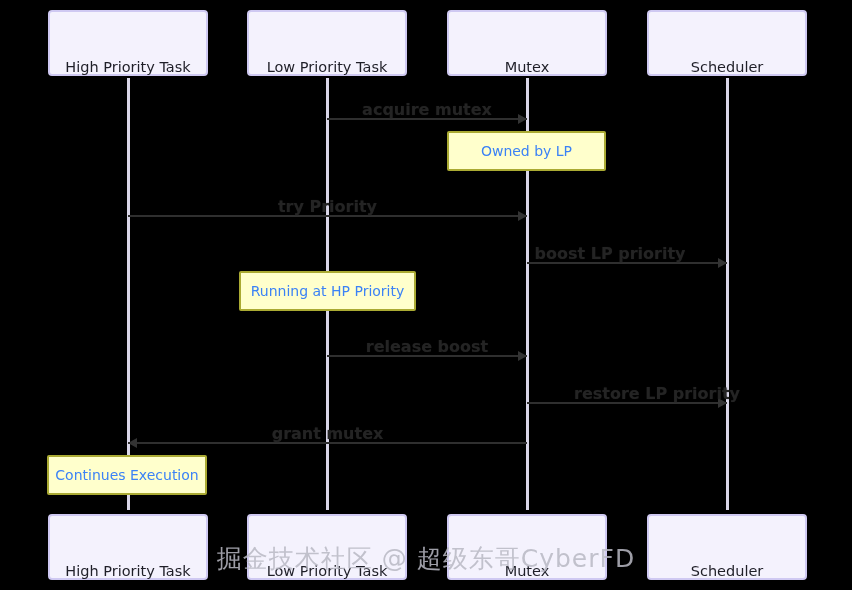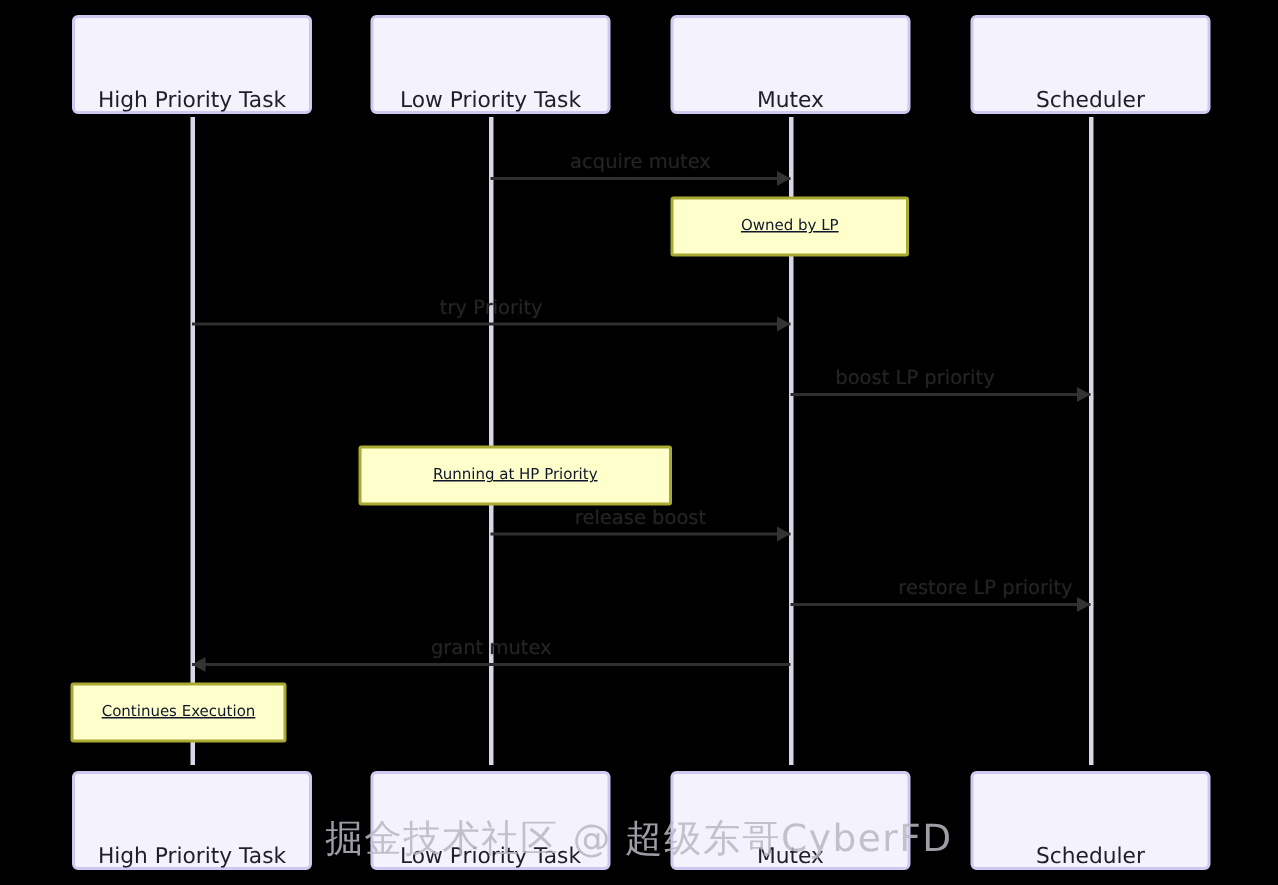--- a/index.html
+++ b/index.html
@@ -55,45 +55,45 @@
     width:0;height:0;
     border-top:5px solid transparent;
     border-bottom:5px solid transparent;
   }
   .msg-head.right{ border-left:9px solid #333333; }
   .msg-head.left{  border-right:9px solid #333333; }
 
   .msg-label{
     position:absolute;
     color:#242424;
-    font-size:13px;
+    font-size:16px;
     line-height:1;
     white-space:nowrap;
     transform:translateX(-50%);
     text-shadow:0 0 1px #141414;
+    font-weight:bold;
   }
 
   
   .note{
     position:absolute;
     background:#ffffcc;
     border:2px solid #aaaa33;
     border-radius:2px;
     box-sizing:border-box;
     display:flex;
     align-items:center;
     justify-content:center;
     height:40px;
   }
   .note-label{
-    color:#0f172a;
-    font-size:10px;
+    color:#3b82f6;
+    font-size:14px;
     line-height:1;
     white-space:nowrap;
-    text-decoration:underline;
   }
 
   
   .watermark{
     position:absolute;
     left:0;
     top:546px;
     width:852px;
     text-align:center;
     color:#b9b9c4;
@@ -152,20 +152,20 @@
     <div class="msg-label" style="left: 427px; top: 339px;">release boost</div>
     <div class="msg" style="left: 527px; width: 200px; top: 402px;"></div>
     <div class="msg-head right" style="left: 718px; top: 398px;"></div>
     <div class="msg-label" style="left: 657px; top: 386px;">restore LP priority</div>
     <div class="msg" style="left: 128px; width: 399px; top: 442px;"></div>
     <div class="msg-head left" style="left: 128px; top: 438px;"></div>
     <div class="msg-label" style="left: 327.5px; top: 426px; text-align: center;">grant mutex</div>
     <div class="note" style="left: 447px; top: 131px; width: 159px;">
       <span class="note-label">Owned by LP</span>
     </div>
-    <div class="note" style="left: 239px; top: 271px; width: 209px; margin-top: 26px;">
+    <div class="note" style="left: 239px; top: 271px; width: 177px;">
       <span class="note-label">Running at HP Priority</span>
     </div>
-    <div class="note" style="left: 47px; top: 455px; width: 144px;">
+    <div class="note" style="left: 47px; top: 455px; width: 160px;">
       <span class="note-label">Continues Execution</span>
     </div>
     <div class="watermark">掘金技术社区 @ 超级东哥CyberFD</div>
   </div>
 
 </body></html>

